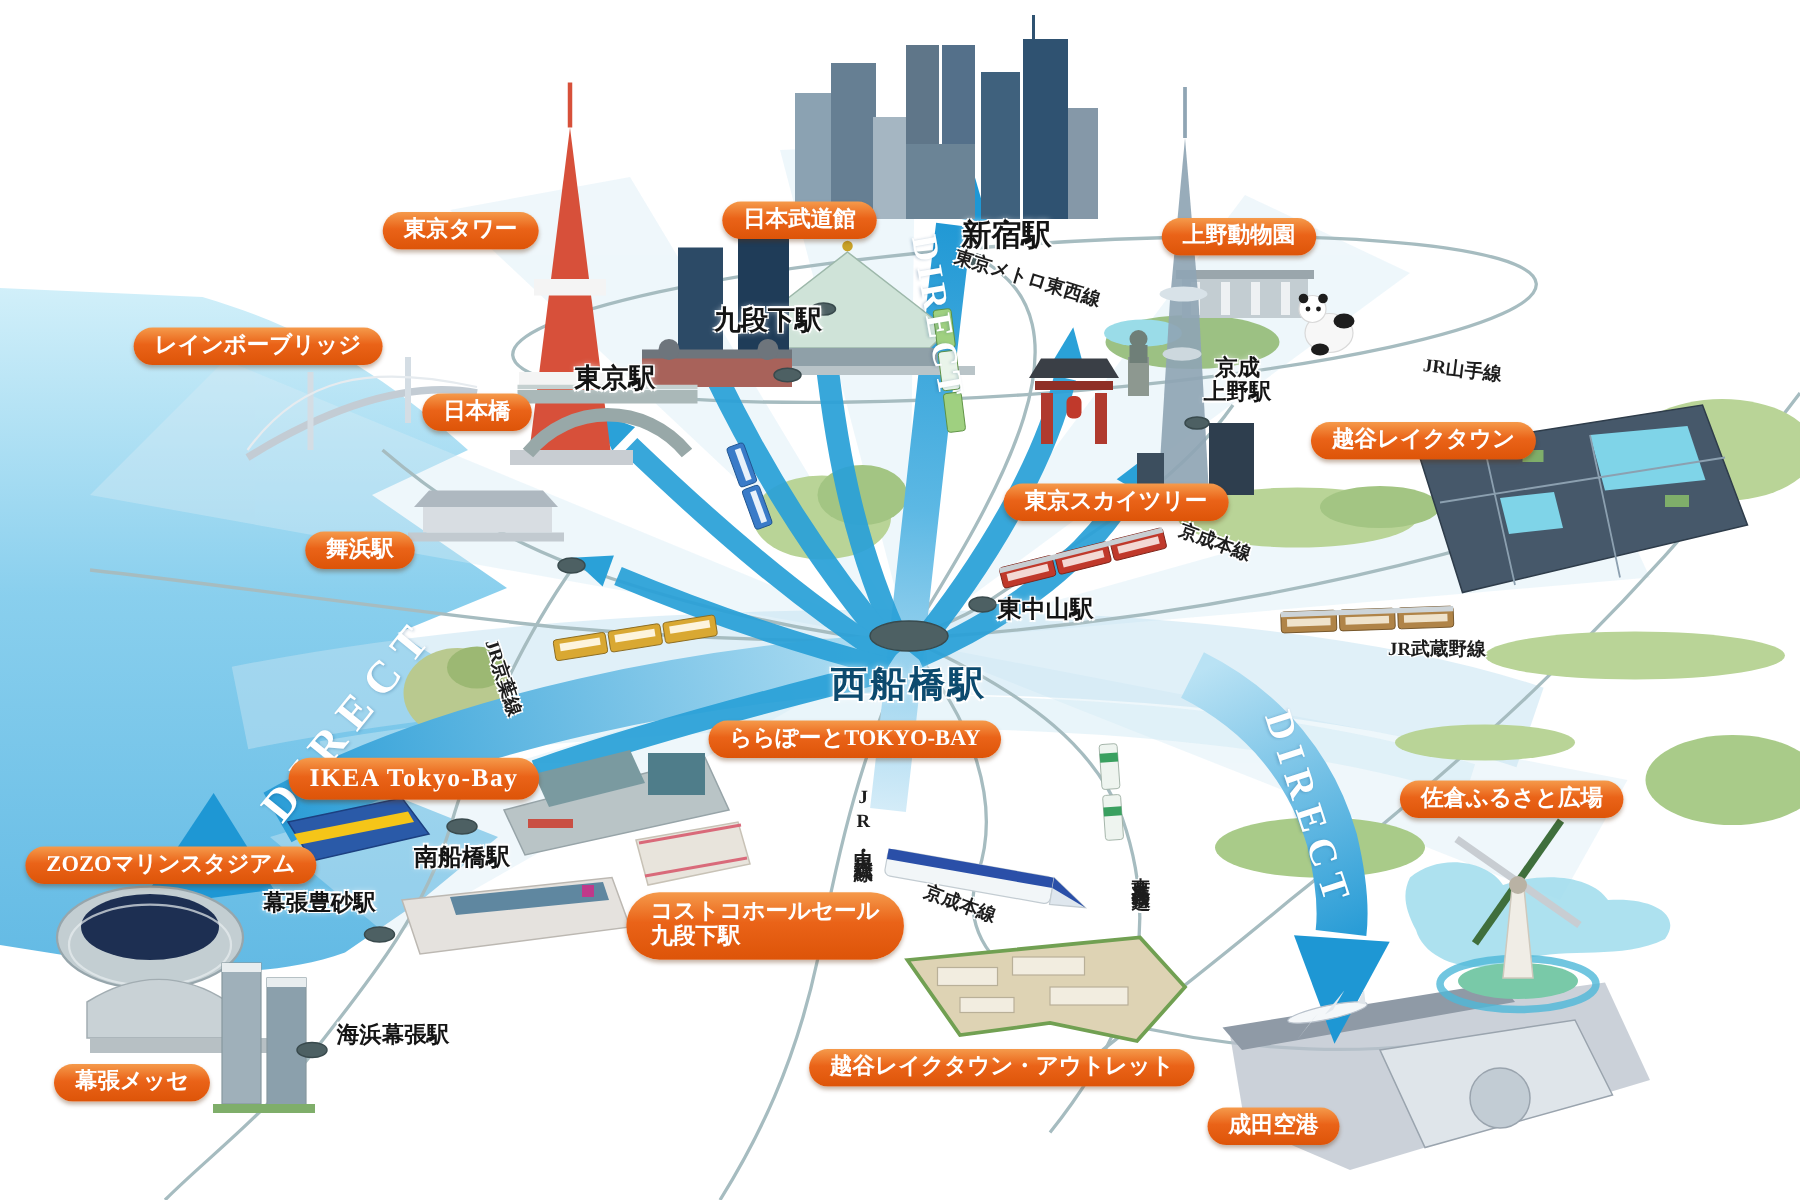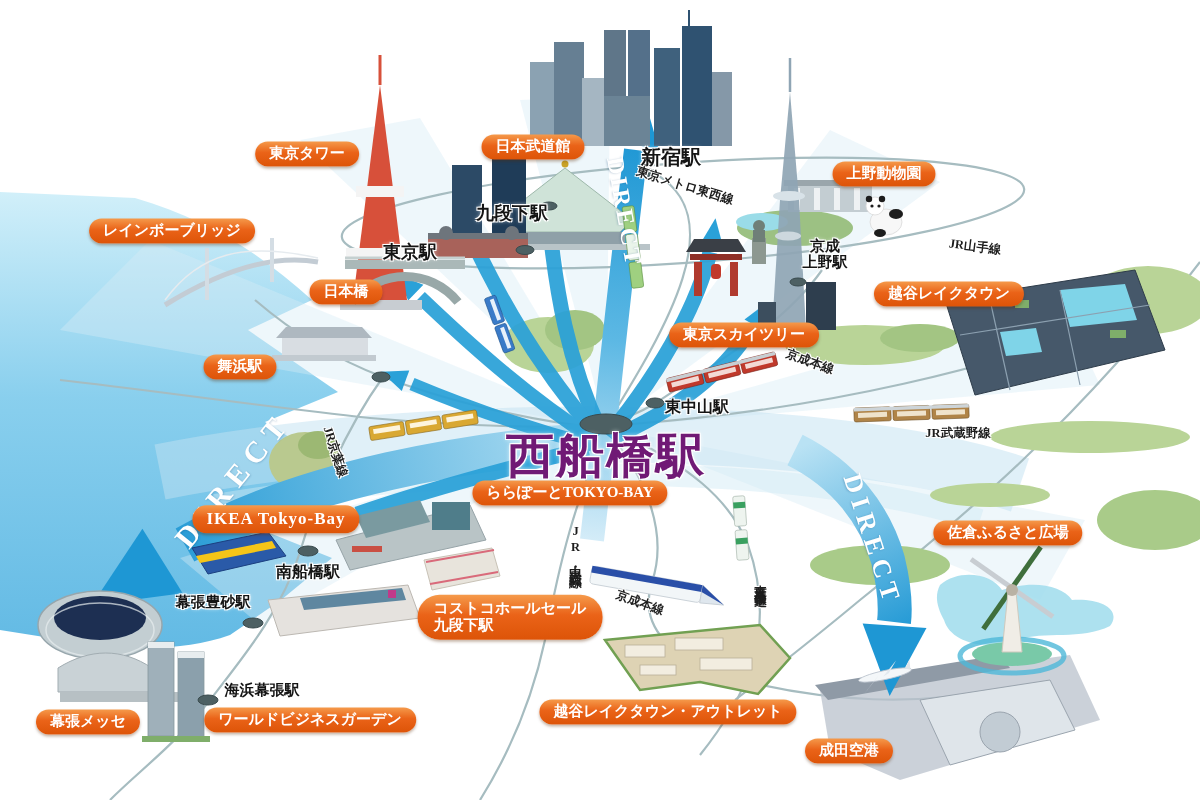--- a/index.html
+++ b/index.html
@@ -10,21 +10,21 @@
   .pill{background:linear-gradient(180deg,#f59a4b 0%,#ea6318 45%,#dd5408 100%);
         color:#fff;font-weight:bold;font-size:15px;line-height:1.15;
         padding:4px 14px;border-radius:999px;box-shadow:0 2px 3px rgba(90,40,0,.35);
         text-align:center;}
   .pill.two{border-radius:22px;text-align:left;padding:5px 16px;}
   .pill.latin{font-size:17px;letter-spacing:1px;}
   .stn{color:#141414;font-weight:bold;font-size:16px;
        text-shadow:-1px -1px 0 #fff,1px -1px 0 #fff,-1px 1px 0 #fff,1px 1px 0 #fff,0 0 4px #fff;}
   .stn.big{font-size:20px;}
   .stn.two{text-align:center;line-height:1.05;font-size:15px;}
-  .center-stn{color:#701a75;font-weight:bold;font-size:48px;letter-spacing:2px;
+  .center-stn{color:#0c4a6e;font-weight:bold;font-size:24px;letter-spacing:2px;
        text-shadow:-1px -1px 0 #fff,1px -1px 0 #fff,-1px 1px 0 #fff,1px 1px 0 #fff,0 0 5px #fff;}
   .line-lbl{color:#1d1d1d;font-weight:bold;font-size:12.5px;
        text-shadow:-1px -1px 0 #fff,1px -1px 0 #fff,-1px 1px 0 #fff,1px 1px 0 #fff;}
   .line-lbl.vert{writing-mode:vertical-rl;text-orientation:upright;letter-spacing:2px;}
   .direct{color:#ffffff;font-weight:bold;font-family:"Liberation Serif",serif;
        text-shadow:0 1px 2px rgba(0,60,110,.25);z-index:25;}
 </style>
 </head>
 <body>
 
@@ -376,34 +376,34 @@
 </svg>
 
 <div class="lbl direct" style="left:624px;top:212px;font-size:24px;letter-spacing:3px;transform:translate(-50%,-50%) rotate(80deg);">DIRECT</div>
 <div class="lbl direct" style="left:233px;top:480px;font-size:30px;letter-spacing:8px;transform:translate(-50%,-50%) rotate(-51deg);">DIRECT</div>
 <div class="lbl direct" style="left:872px;top:540px;font-size:26px;letter-spacing:6px;transform:translate(-50%,-50%) rotate(72deg);">DIRECT</div>
 
 <div class="lbl center-stn" style="left:606px;top:456px;">西船橋駅</div>
 
 <div class="lbl pill" style="left:307px;top:154px;">東京タワー</div>
 <div class="lbl pill" style="left:497px;top:147px;margin-left:36px;">日本武道館</div>
-<div class="lbl pill" style="left:884px;top:158px;margin-top:16px;">上野動物園</div>
+<div class="lbl pill" style="left:826px;top:158px;">上野動物園</div>
 <div class="lbl pill" style="left:172px;top:231px;">レインボーブリッジ</div>
-<div class="lbl pill" style="left:318px;top:292px;margin-left:28px;">日本橋</div>
+<div class="lbl pill" style="left:318px;top:275px;">日本橋</div>
 <div class="lbl pill" style="left:240px;top:367px;">舞浜駅</div>
 <div class="lbl pill" style="left:744px;top:335px;">東京スカイツリー</div>
 <div class="lbl pill" style="left:949px;top:294px;">越谷レイクタウン</div>
 <div class="lbl pill latin" style="left:276px;top:519px;">IKEA Tokyo-Bay</div>
 <div class="lbl pill" style="left:570px;top:493px;">ららぽーとTOKYO-BAY</div>
+<div class="lbl pill" style="left:114px;top:577px;">ZOZOマリンスタジアム</div>
 <div class="lbl pill two" style="left:510px;top:617px;">
   <span style="display:block;">コストコホールセール</span>
   <span style="display:block;">九段下駅</span>
 </div>
 <div class="lbl pill" style="left:88px;top:722px;">幕張メッセ</div>
-<div class="lbl pill" style="left:310px;top:720px;">ワールドビジネスガーデン</div>
 <div class="lbl pill" style="left:668px;top:712px;">越谷レイクタウン・アウトレット</div>
 <div class="lbl pill" style="left:849px;top:751px;">成田空港</div>
 <div class="lbl pill" style="left:1008px;top:533px;">佐倉ふるさと広場</div>
 
 <div class="lbl stn big" style="left:671px;top:157px;">新宿駅</div>
 <div class="lbl stn" style="left:512px;top:213px;font-size:18px;">九段下駅</div>
 <div class="lbl stn" style="left:410px;top:252px;font-size:18px;">東京駅</div>
 <div class="lbl stn two" style="left:825px;top:255px;">
   <span style="display:block;">京成</span>
   <span style="display:block;">上野駅</span>

